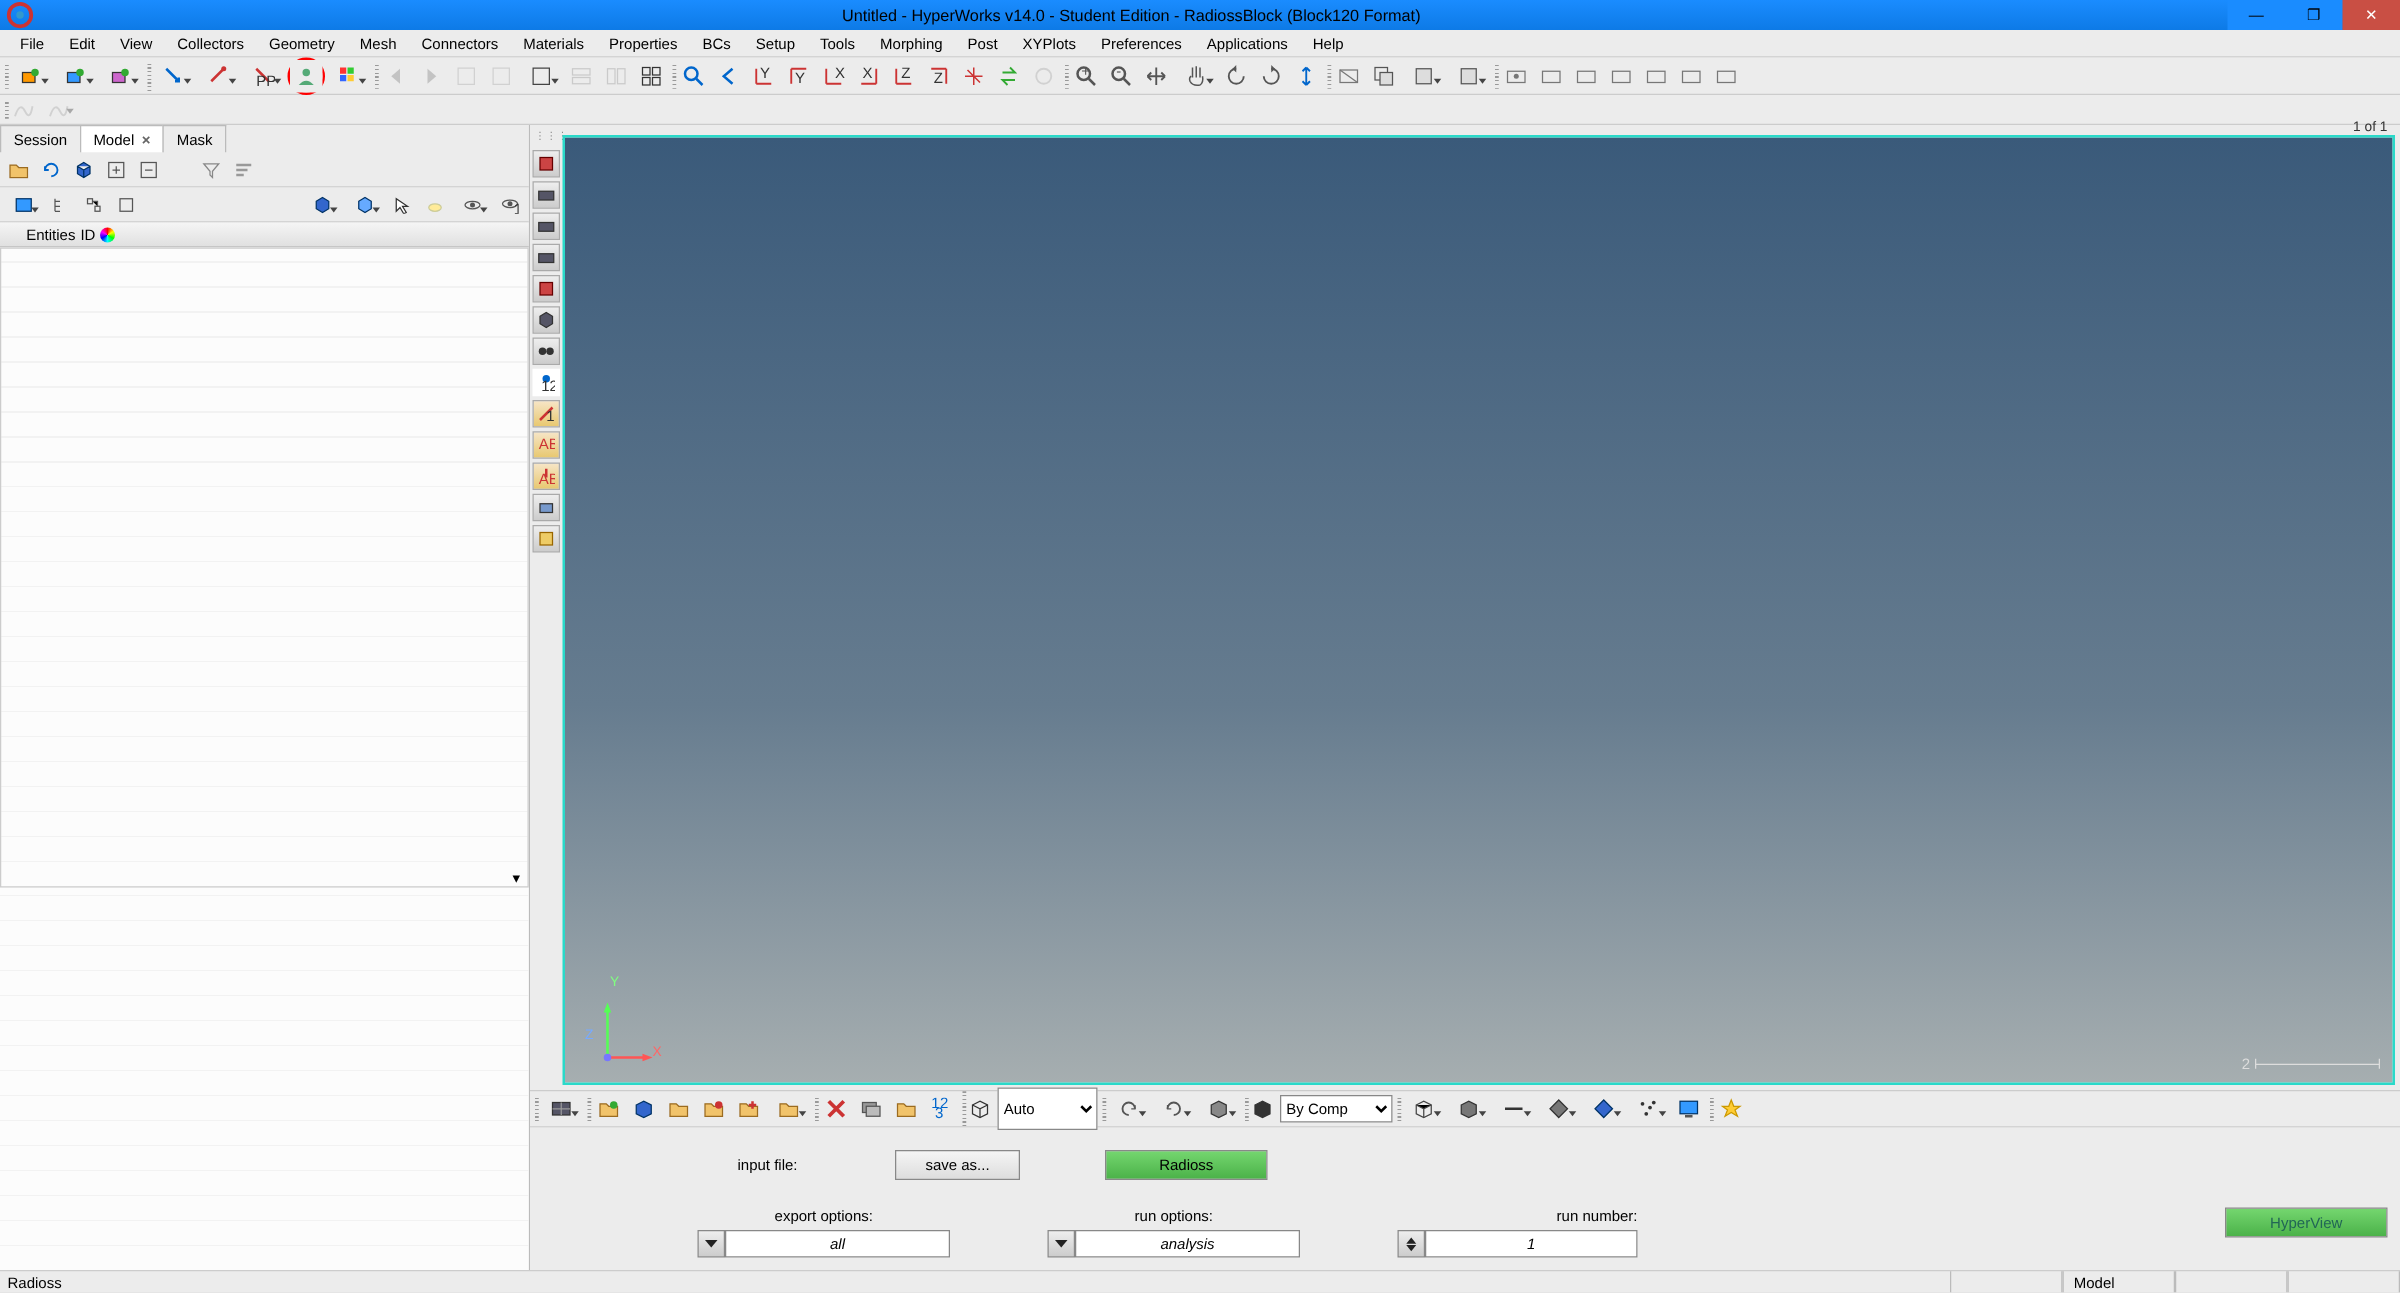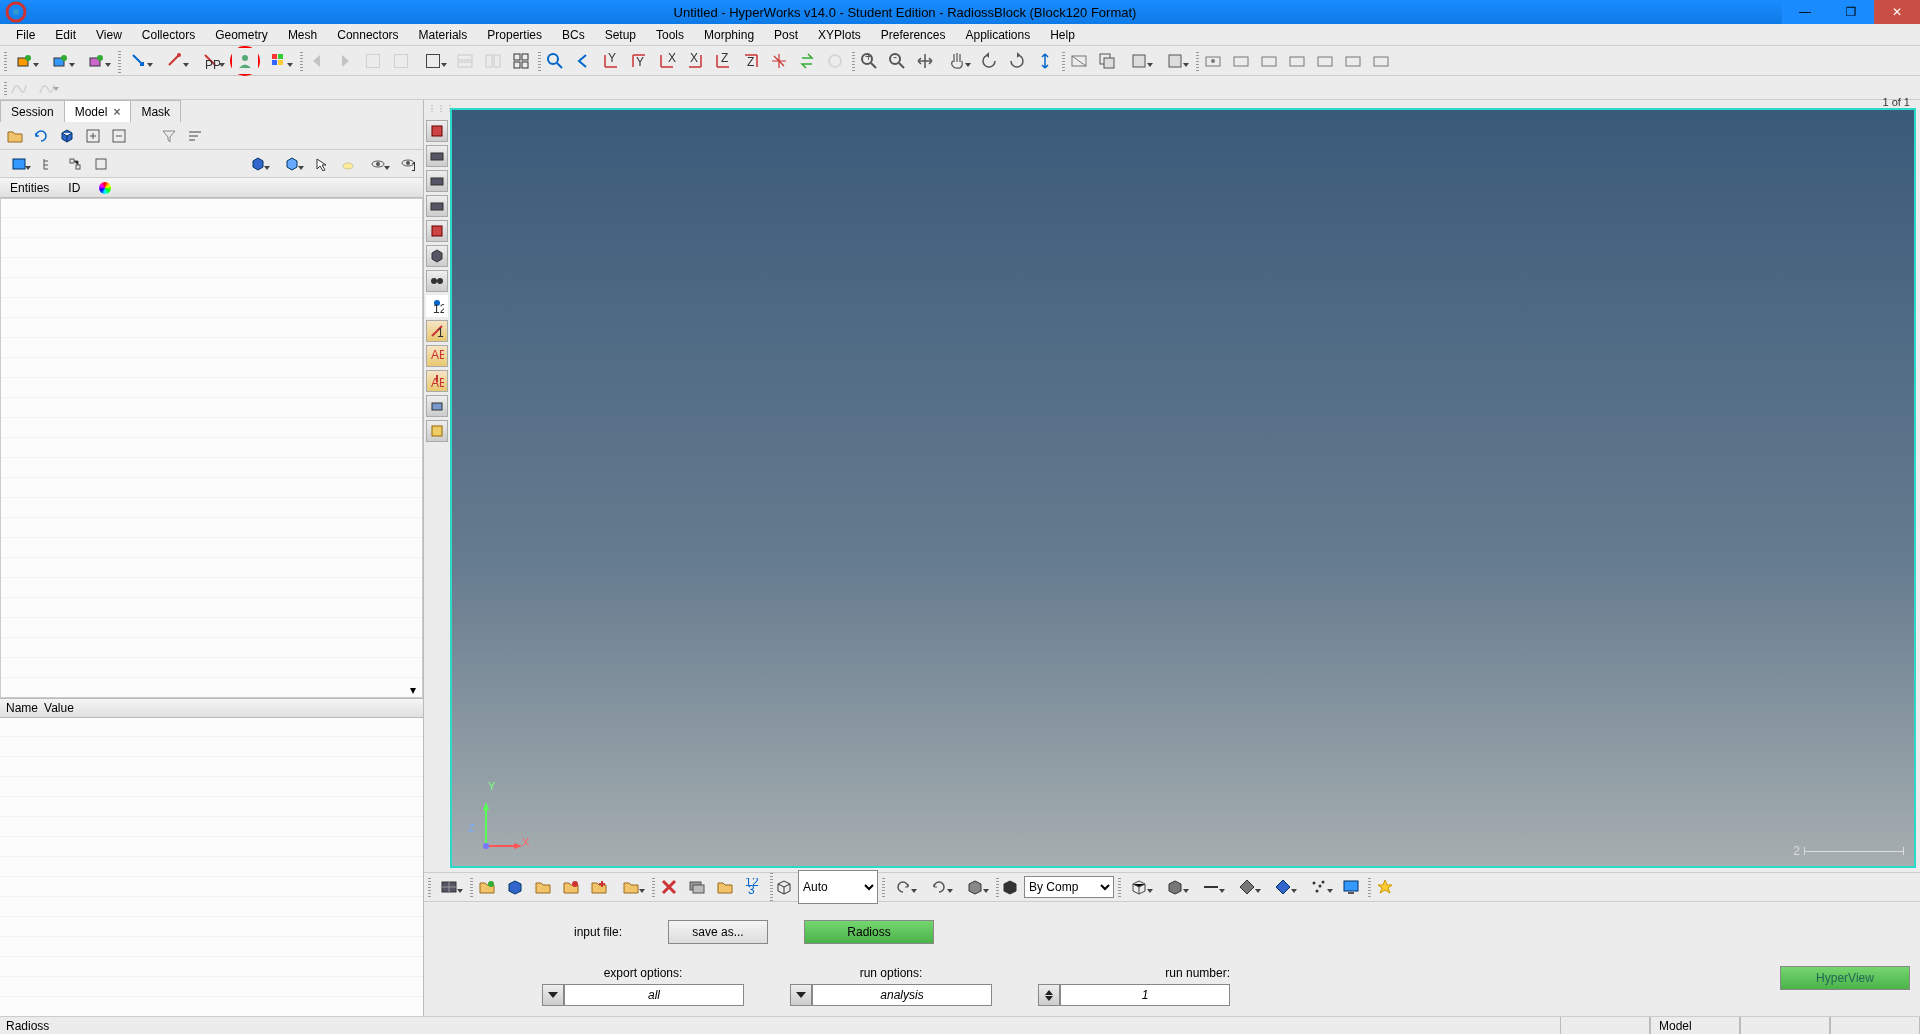--- a/index.html
+++ b/index.html
@@ -35,21 +35,21 @@
 .tabs { display: flex; height: 22px; background: #ececec; }
 .tab { padding: 3px 10px; border: 1px solid #bbb; border-bottom: none; background: #ececec; margin-right: -1px; cursor: default; display: flex; align-items: center; gap: 6px; }
 .tab.active { background: #fff; }
 .tab .x { color: #666; font-weight: bold; cursor: default; }
 .panel-toolbar { height: 28px; background: #ececec; border-bottom: 1px solid #ccc; display: flex; align-items: center; padding: 0 4px; gap: 4px; }
 .panel-toolbar2 { height: 28px; background: #ececec; border-bottom: 1px solid #ccc; display: flex; align-items: center; padding: 0 4px; gap: 4px; justify-content: flex-start; }
 .panel-toolbar2 .spacer { flex: 1; }
 .small-btn { width: 22px; height: 22px; display: flex; align-items: center; justify-content: center; border: 1px solid transparent; }
 .small-btn.wdd { width: 30px; position: relative; }
 .small-btn.wdd .dd { position: absolute; right: 2px; bottom: 4px; width: 0; height: 0; border-left: 3px solid transparent; border-right: 3px solid transparent; border-top: 4px solid #444; }
-.entities-header { height: 20px; background: linear-gradient(#f5f5f5, #e0e0e0); border-bottom: 1px solid #bbb; display: flex; align-items: center; padding: 0 10px; gap: 19px; }
+.entities-header { height: 20px; background: linear-gradient(#f5f5f5, #e0e0e0); border-bottom: 1px solid #bbb; display: flex; align-items: center; padding: 0 21px; gap: 4px; }
 .entities-header .col { font-weight: normal; }
 .tree-area { flex: 1; background: #fcfcfc; border: 1px solid #ccc; margin: 0; position: relative; background-image: repeating-linear-gradient(0deg, transparent 0 19px, #f2f2f2 19px 20px); }
 .tree-expand { position: absolute; bottom: 0; right: 0; width: 18px; height: 14px; display: flex; align-items: center; justify-content: center; }
 .namevalue-header { height: 20px; background: linear-gradient(#f5f5f5, #e0e0e0); border-bottom: 1px solid #bbb; border-top: 1px solid #bbb; display: flex; align-items: center; padding: 0 6px; gap: 6px; }
 .namevalue-area { flex: 0.6; background: #fcfcfc; background-image: repeating-linear-gradient(0deg, transparent 0 19px, #f2f2f2 19px 20px); }
 
 
 .right-panel { flex: 1; display: flex; flex-direction: column; position: relative; }
 .viewport-wrapper { flex: 1; display: flex; background: #ececec; position: relative; }
 .vstrip { width: 26px; background: #ececec; display: flex; flex-direction: column; gap: 3px; padding-top: 20px; align-items: center; }
@@ -68,21 +68,21 @@
 .scale-bar .bar { width: 100px; height: 1px; background: #ddd; position: relative; }
 .scale-bar .bar::before, .scale-bar .bar::after { content: ""; position: absolute; width: 1px; height: 8px; background: #ddd; top: -4px; }
 .scale-bar .bar::before { left: 0; }
 .scale-bar .bar::after { right: 0; }
 
 
 .btoolbar { height: 30px; background: #ececec; border-top: 1px solid #ccc; border-bottom: 1px solid #ccc; display: flex; align-items: center; padding: 0 4px; gap: 0; }
 
 
 .form-panel { background: #ececec; padding: 18px 10px 10px 10px; display: flex; flex-direction: column; gap: 22px; }
-.form-row { display: flex; align-items: center; gap: 8px; }
+.form-row { display: flex; align-items: center; gap: 24px; }
 .form-label { text-align: right; }
 .text-input { background: #fff; border: 1px solid #888; height: 22px; padding: 0 6px; font-family: inherit; font-size: 13px; letter-spacing: 6px; }
 .select-box { background: #fff; border: 1px solid #888; height: 22px; display: flex; align-items: center; justify-content: center; min-width: 180px; font-style: italic; }
 .dd-arrow { width: 22px; height: 22px; background: linear-gradient(#eee, #ccc); border: 1px solid #888; display: flex; align-items: center; justify-content: center; cursor: default; }
 .dd-arrow .tri { width: 0; height: 0; border-left: 5px solid transparent; border-right: 5px solid transparent; border-top: 6px solid #222; }
 .spinner { width: 22px; height: 22px; background: linear-gradient(#eee, #ccc); border: 1px solid #888; display: flex; flex-direction: column; align-items: center; justify-content: center; gap: 1px; }
 .spinner .up { width: 0; height: 0; border-left: 4px solid transparent; border-right: 4px solid transparent; border-bottom: 5px solid #222; }
 .spinner .down { width: 0; height: 0; border-left: 4px solid transparent; border-right: 4px solid transparent; border-top: 5px solid #222; }
 .btn { background: linear-gradient(#f5f5f5, #ddd); border: 1px solid #888; height: 24px; padding: 0 18px; display: flex; align-items: center; justify-content: center; cursor: default; }
 .btn.green { background: linear-gradient(#74d66f, #4bb249); min-width: 130px; }
@@ -558,24 +558,20 @@
     </div>
 
     <div class="entities-header">
       <span class="col">Entities</span>
       <span class="col">ID</span>
       <span class="color-ball"></span>
     </div>
     <div class="tree-area">
       <div class="tree-expand">▾</div>
     </div>
-    <div class="namevalue-header">
-      <span class="col">Name</span>
-      <span class="col">Value</span>
-    </div>
     <div class="namevalue-area"></div>
   </div>
 
   <div class="right-panel">
     <div class="viewport-wrapper">
       <span class="vstrip-dots">⋮⋮⋮</span>
       <div class="vstrip">
         <div class="vtool gray">
             <svg viewBox="0 0 14 14">
               <rect x="2" y="2" width="10" height="10" fill="#c44" stroke="#600"></rect>

